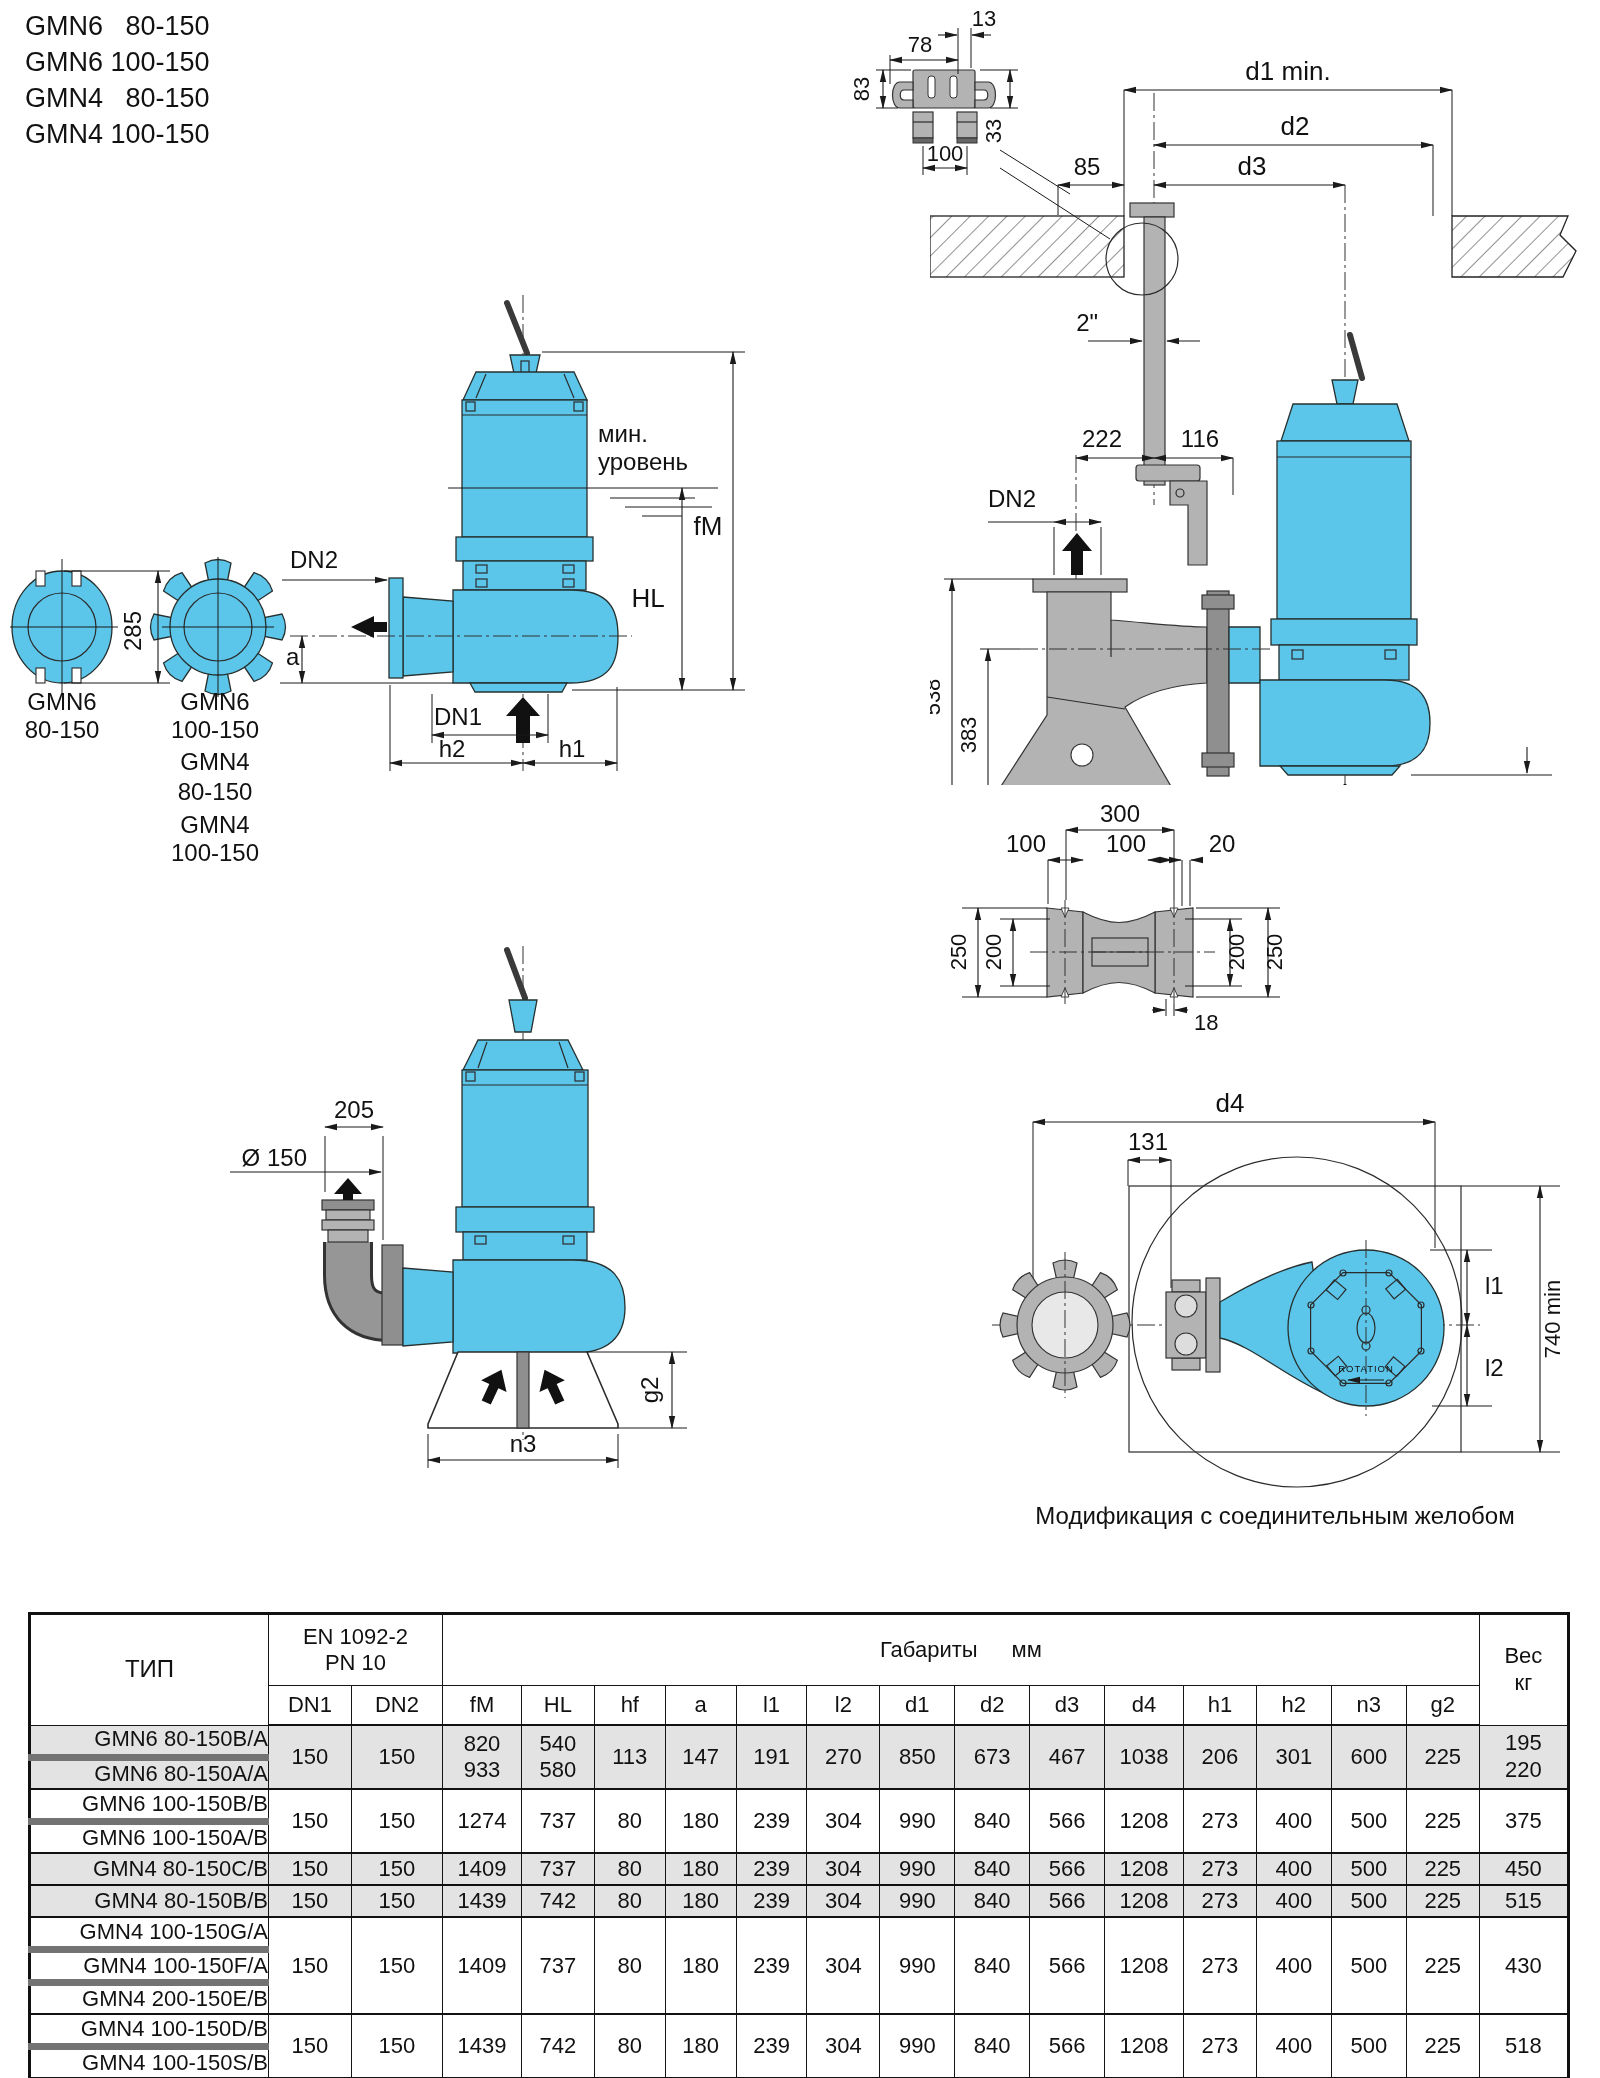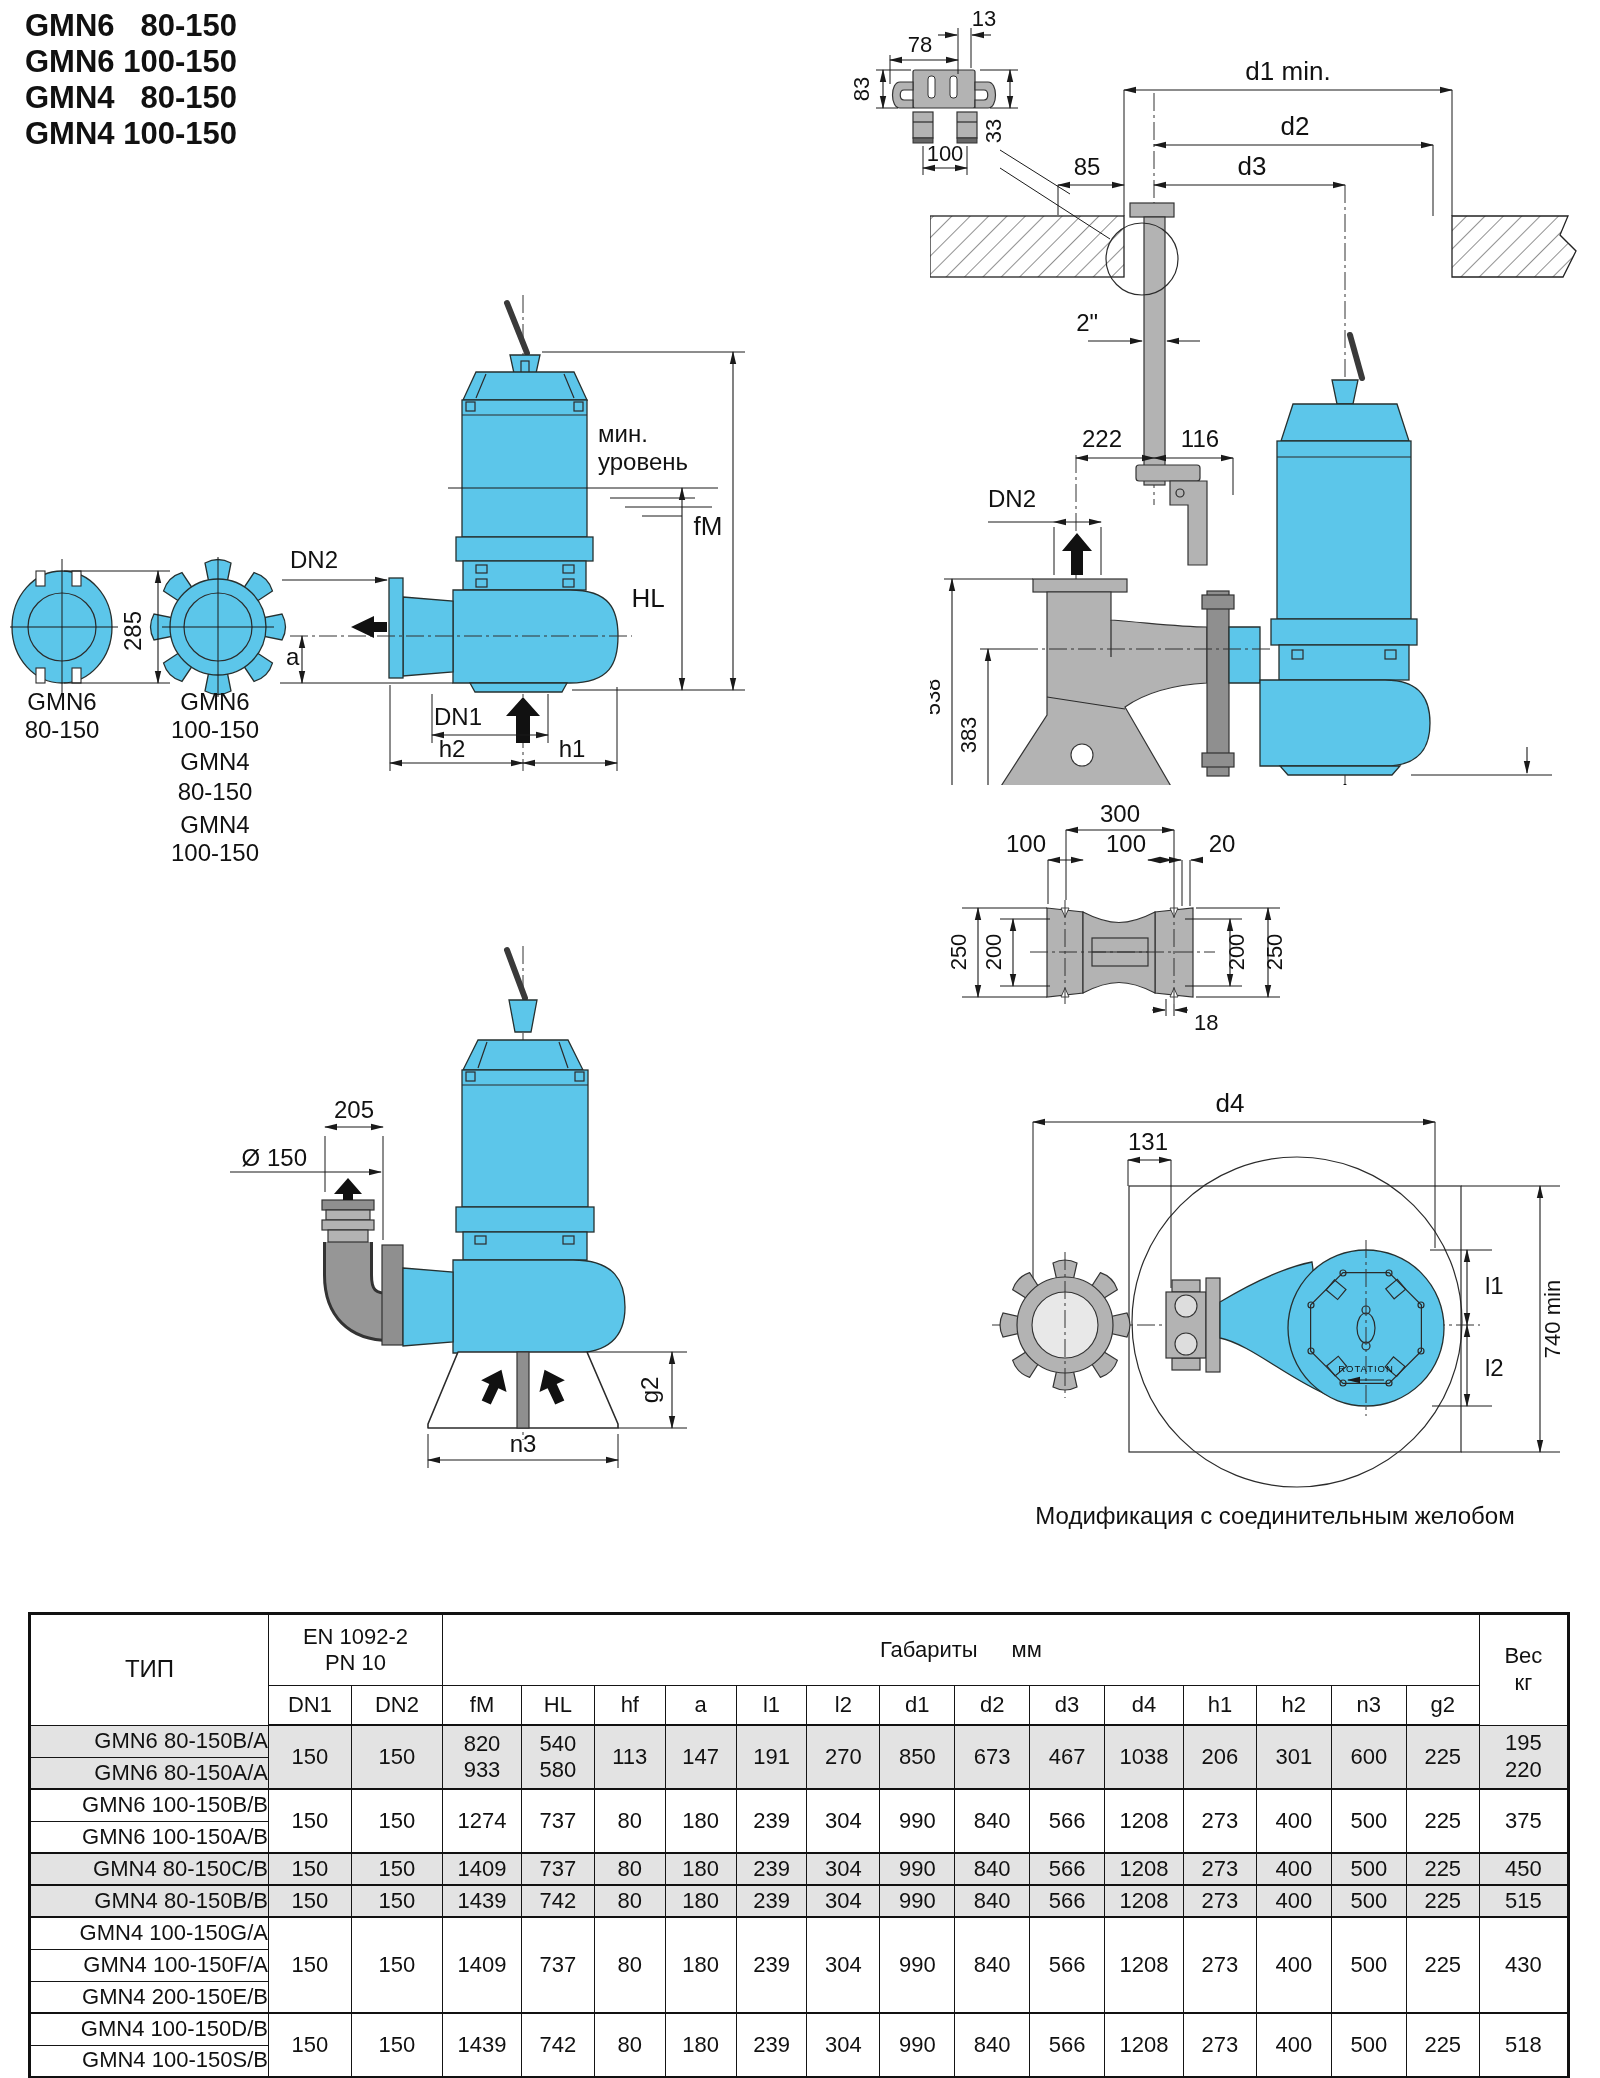--- a/index.html
+++ b/index.html
@@ -1,19 +1,19 @@
 <!DOCTYPE html>
 <html style="--pump-fill: #5cc6ea; --metal-gray: #b3b3b3; --dark-gray: #8f8f8f; --shade-row: #e3e3e3;"><head>
 <meta charset="utf-8">
 <style>
   html,body{margin:0;padding:0;background:#fff}
   .page{position:relative;width:1600px;height:2078px;background:#fff;
         font-family:"Liberation Sans",sans-serif;overflow:hidden}
   .abs{position:absolute}
-  .titles div{font-size:31px;font-weight:bold;line-height:36px;white-space:pre;color:#111}
+  .titles div{font-size:27px;font-weight:normal;line-height:36px;white-space:pre;color:#111}
   .caption{position:absolute;width:660px;text-align:center;font-size:24px;color:#111}
   
   svg text{font-family:"Liberation Sans",sans-serif;fill:#111}
   .t22{font-size:22px}.t24{font-size:24px}.t26{font-size:26px}.t9{font-size:9.5px;letter-spacing:1px}
   .cy{fill:var(--pump-fill);stroke:#26302f;stroke-width:1.3}
   .gy{fill:var(--metal-gray);stroke:#333;stroke-width:1.2}
   .dg{fill:var(--dark-gray);stroke:#333;stroke-width:1.2}
   .oln{fill:none;stroke:#2b2b2b;stroke-width:1.2}
   .ext{stroke:#1a1a1a;stroke-width:1;fill:none}
   .dim{stroke:#1a1a1a;stroke-width:1.1;fill:none;marker-start:url(#mS);marker-end:url(#mE)}
@@ -24,21 +24,21 @@
   #spec{border-collapse:collapse;table-layout:fixed;width:1542px;background:#fff;border:3px solid #111}
   #spec th,#spec td{border:1px solid #151515;text-align:center;font-size:22px;color:#111;padding:0;
                     font-weight:normal;line-height:1.2}
   #spec thead tr.h1 th{height:70px}
   #spec thead tr.h2 th{height:38px;border-bottom:2.5px solid #111}
   #spec .th-type{font-size:24px}
   #spec tbody tr{height:32px}
   #spec td.model{text-align:right;padding-left:13px}
   #spec tr.shaded td{background:var(--shade-row)}
   #spec tr.group-start td{border-top:2.2px solid #111}
-  #spec tr.sub-row td.model{border-top:1px solid #737373}
+  #spec tr.sub-row td.model{border-top:7px solid #737373}
   .mm-gap{margin-left:34px}
 </style>
 </head>
 <body>
 
 <svg width="0" height="0" style="position:absolute" aria-hidden="true">
   <defs>
     <marker id="mE" markerWidth="13" markerHeight="8" refX="12" refY="4" orient="auto" markerUnits="userSpaceOnUse">
       <path d="M13,4 L0,0.8 L0,7.2 Z" fill="#1a1a1a"></path>
       </marker>

